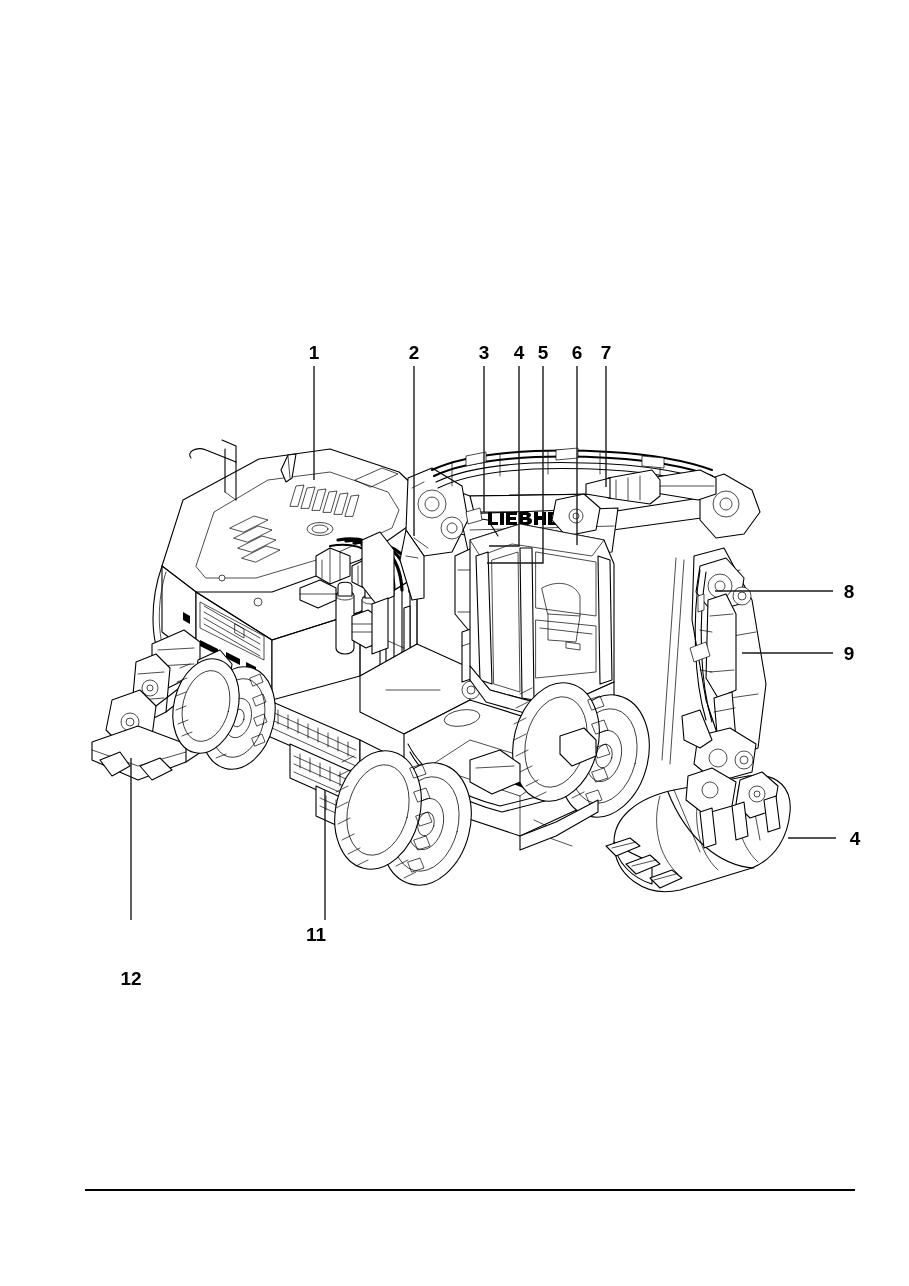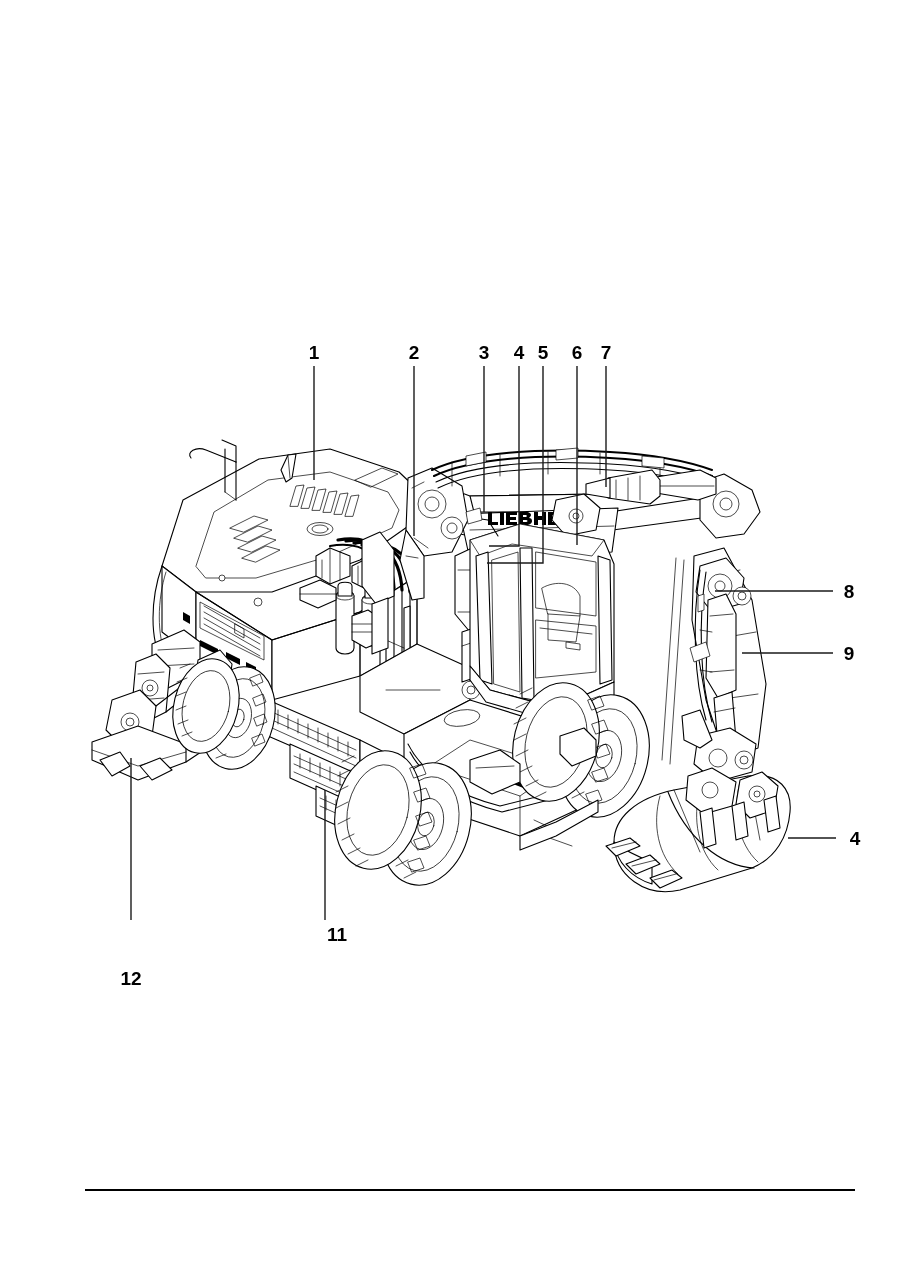--- a/index.html
+++ b/index.html
@@ -491,17 +491,17 @@
   <div class="callout-label" style="left:314px; top:352px;">1</div>
   <div class="callout-label" style="left:414px; top:352px;">2</div>
   <div class="callout-label" style="left:484px; top:352px;">3</div>
   <div class="callout-label" style="left:519px; top:352px;">4</div>
   <div class="callout-label" style="left:543px; top:352px;">5</div>
   <div class="callout-label" style="left:577px; top:352px;">6</div>
   <div class="callout-label" style="left:606px; top:352px;">7</div>
   <div class="callout-label" style="left:849px; top:591px;">8</div>
   <div class="callout-label" style="left:849px; top:653px;">9</div>
   <div class="callout-label" style="left:855px; top:838px;">4</div>
-  <div class="callout-label" style="left:337px; top:934px;">11</div>
+  <div class="callout-label" style="left:316px; top:934px;">11</div>
   <div class="callout-label" style="left:131px; top:934px;margin-top:44px;">12</div>
 
   <div id="footer-rule"></div>
 </div>
 
 </body></html>

